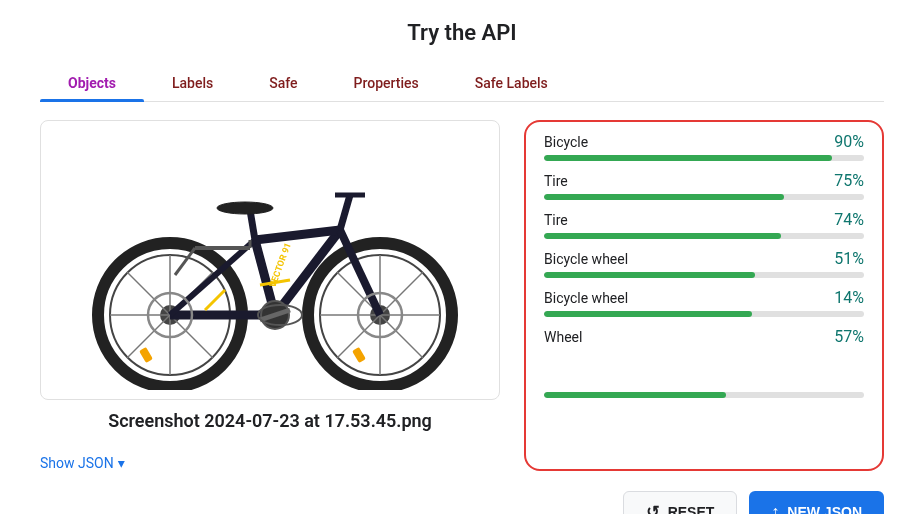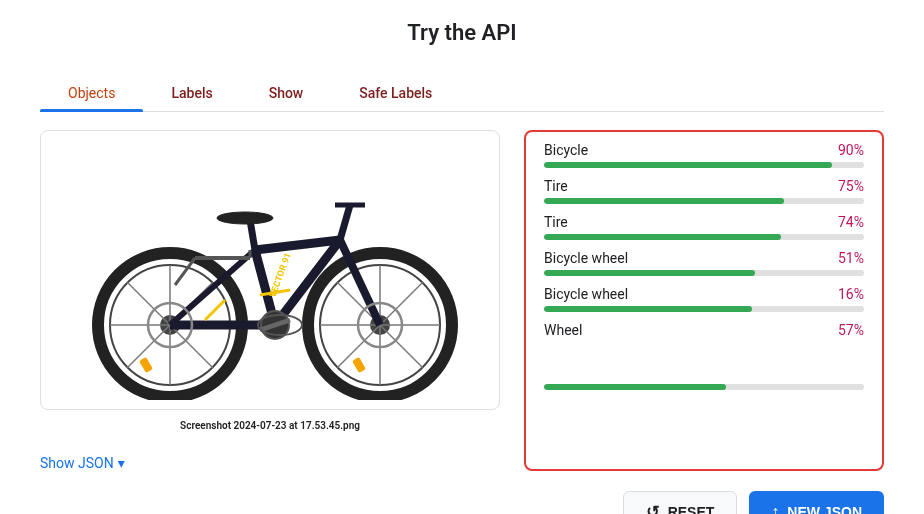--- a/index.html
+++ b/index.html
@@ -16,42 +16,42 @@
       background: #fff;
       padding: 20px 40px 20px 40px;
       display: flex;
       flex-direction: column;
       align-items: center;
     }
     .page-title {
       font-size: 22px;
       font-weight: 600;
       color: #202124;
-      margin-bottom: 30px;
+      margin-bottom: 20px;
       text-align: center;
     }
     .tabs {
       display: flex;
       flex-direction: row;
       border-bottom: 1px solid #e0e0e0;
       width: 100%;
       margin-bottom: 18px;
     }
     .tab {
       padding: 10px 28px;
       font-size: 14px;
       font-weight: 500;
       color: #7f1d1d;
       cursor: pointer;
       position: relative;
       user-select: none;
     }
     .tab.active {
-      color: #c2410c;
-      font-weight: 400;
+      color: #a21caf;
+      font-weight: 700;
     }
     .tab.active::after {
       content: '';
       position: absolute;
       bottom: -1px;
       left: 0; right: 0;
       height: 3px;
       background: #1a73e8;
       border-radius: 2px 2px 0 0;
     }
@@ -77,21 +77,21 @@
       display: flex;
       align-items: center;
       justify-content: center;
       overflow: hidden;
     }
     .bike-svg {
       width: 420px;
       height: 260px;
     }
     .image-caption {
-      font-size: 10px;
+      font-size: 18px;
       font-weight: 600;
       color: #202124;
       margin-top: 10px;
       text-align: center;
     }
     .show-json {
       margin-top: 14px;
       color: #1a73e8;
       font-size: 14px;
       cursor: pointer;
@@ -101,21 +101,21 @@
       align-self: flex-start;
       text-decoration: none;
     }
     .results-panel {
       flex: 1;
       display: flex;
       flex-direction: column;
     }
     .results-box {
       border: 2px solid #e53935;
-      border-radius: 8px;
+      border-radius: 16px;
       padding: 10px 18px 10px 18px;
       background: #fff;
       flex: 1;
     }
     .result-row {
       display: flex;
       flex-direction: column;
       margin-bottom: 10px;
     }
     .result-row:last-child {
@@ -127,22 +127,22 @@
       flex-direction: row;
       justify-content: space-between;
       align-items: center;
       margin-bottom: 4px;
     }
     .result-label {
       font-size: 14px;
       color: #202124;
     }
     .result-pct {
-      font-size: 14px;
-      color: #be185d;
+      font-size: 16px;
+      color: #0f766e;
     }
     .progress-bar-bg {
       width: 100%;
       height: 6px;
       background: #e0e0e0;
       border-radius: 3px;
       overflow: hidden;
     }
     .progress-bar-fill {
       height: 100%;
@@ -182,21 +182,22 @@
   </style>
 </head>
 <body>
 
 <div class="page">
   <div class="page-title">Try the API</div>
 
   <div class="tabs">
     <div class="tab active">Objects</div>
     <div class="tab">Labels</div>
-    <div class="tab">Show</div>
+    <div class="tab">Safe</div>
+    <div class="tab">Properties</div>
     <div class="tab">Safe Labels</div>
   </div>
 
   <div class="main-content">
     <div class="image-panel">
       <div class="image-container">
 
         <svg class="bike-svg" viewBox="0 0 420 260" xmlns="http://www.w3.org/2000/svg">
 
           <rect width="420" height="260" fill="white"></rect>
@@ -312,21 +313,21 @@
         <span class="result-label">Bicycle wheel</span>
         <span class="result-pct">51%</span>
       </div>
       <div class="progress-bar-bg">
         <div class="progress-bar-fill" style="width:66%"></div>
       </div>
     </div>
           <div class="result-row">
       <div class="result-header">
         <span class="result-label">Bicycle wheel</span>
-        <span class="result-pct">16%</span>
+        <span class="result-pct">14%</span>
       </div>
       <div class="progress-bar-bg">
         <div class="progress-bar-fill" style="width:65%"></div>
       </div>
     </div>
           <div class="result-row">
       <div class="result-header">
         <span class="result-label">Wheel</span>
         <span class="result-pct">57%</span>
       </div>

